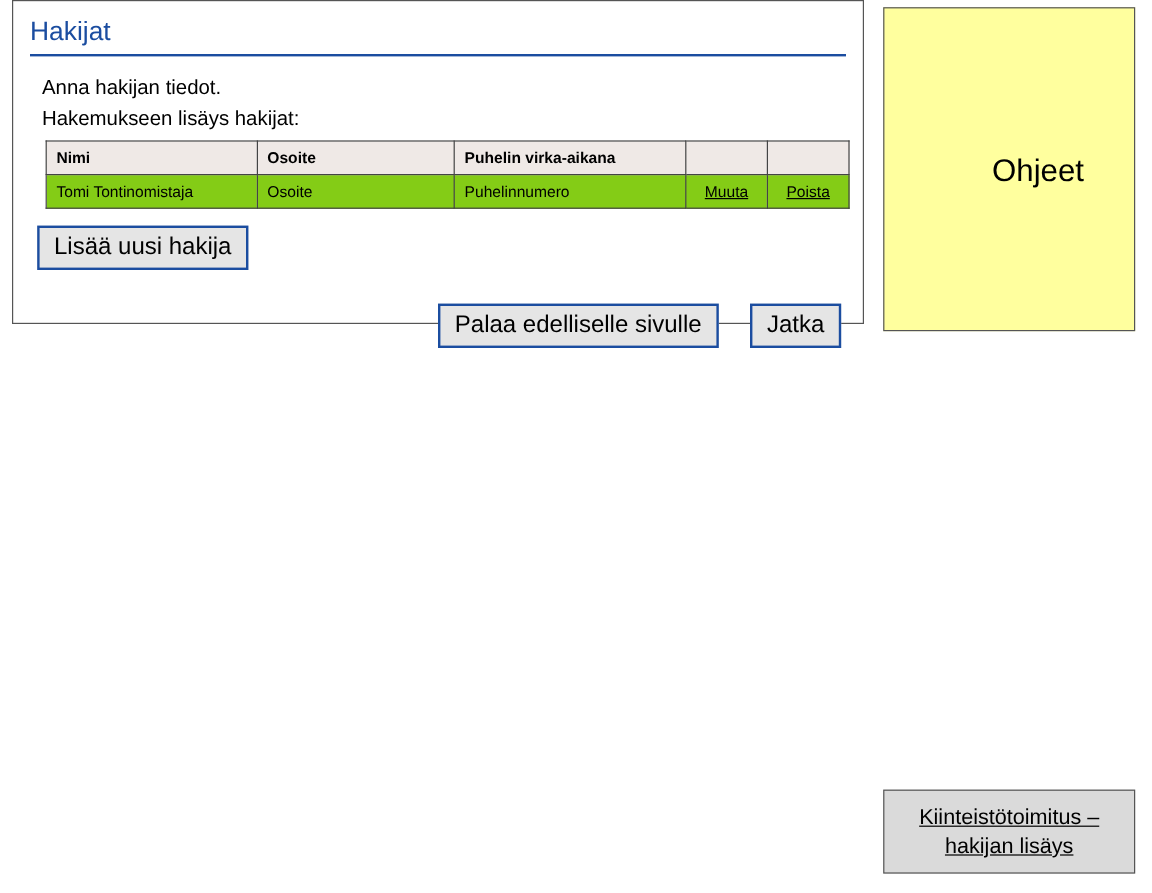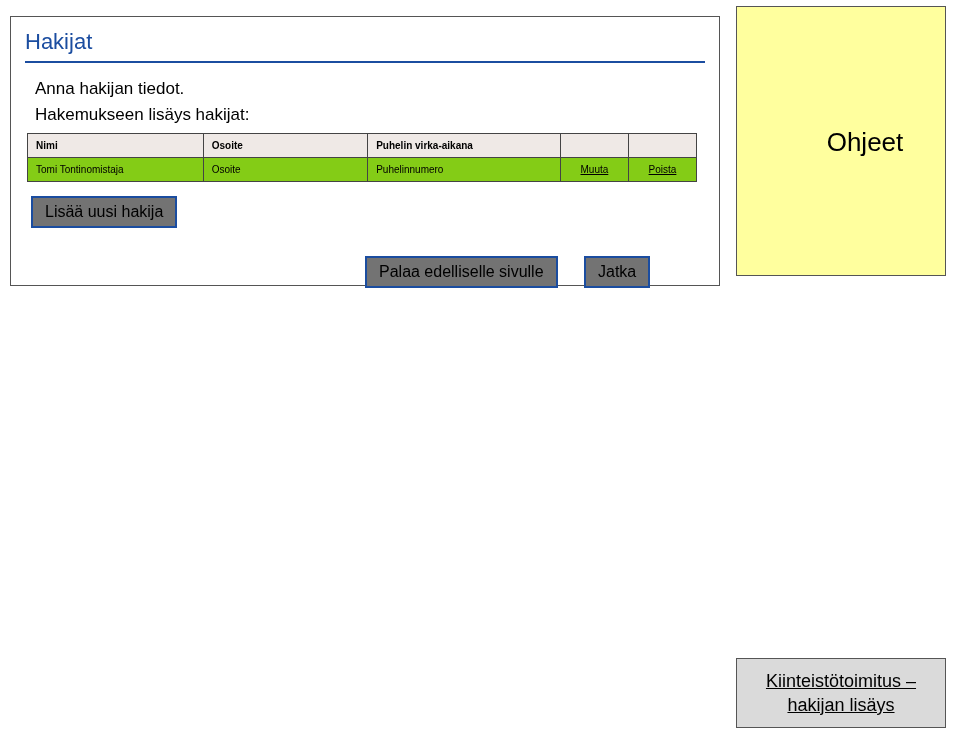--- a/index.html
+++ b/index.html
@@ -7,21 +7,21 @@
     margin: 0;
     width: 960px;
     height: 744px;
     font-family: Arial, Helvetica, sans-serif;
     background: #ffffff;
     position: relative;
   }
   .main-panel {
     position: absolute;
     left: 10px;
-    top: 16px;
+    top: 0;
     width: 710px;
     height: 270px;
     border: 1px solid #555;
     padding: 10px 14px 14px 14px;
   }
   .section-title {
     font-size: 22px;
     color: #1b4da0;
     margin: 2px 0 6px 0;
   }
@@ -34,43 +34,43 @@
     font-size: 17px;
     margin: 16px 0 4px 10px;
   }
   .subhead {
     font-size: 17px;
     margin: 6px 0 8px 10px;
   }
   table.applicants {
     border-collapse: collapse;
     width: 670px;
-    margin-left: 2px;
-    font-size: 10px;
+    margin-left: 13px;
+    font-size: 13px;
   }
   table.applicants th, table.applicants td {
     border: 1px solid #444;
     padding: 6px 8px;
     text-align: left;
     vertical-align: middle;
     background: #84cc16;
     font-weight: normal;
   }
   table.applicants th {
     font-weight: bold;
     background: #efe9e6;
   }
   table.applicants td.narrow { width: 60px; text-align: center; }
   .link { text-decoration: underline; cursor: pointer; }
   .btn {
     display: inline-block;
     border: 2px solid #1b4da0;
-    background: #737373;
+    background: #e5e5e5;
     color: #000;
-    font-size: 16px;
+    font-size: 20px;
     padding: 5px 12px;
     cursor: pointer;
   }
   .btn-row {
     margin-top: 28px;
     margin-left: 340px;
   }
   .btn-row .btn + .btn { margin-left: 22px; }
   .btn-add {
     margin-top: 14px;

